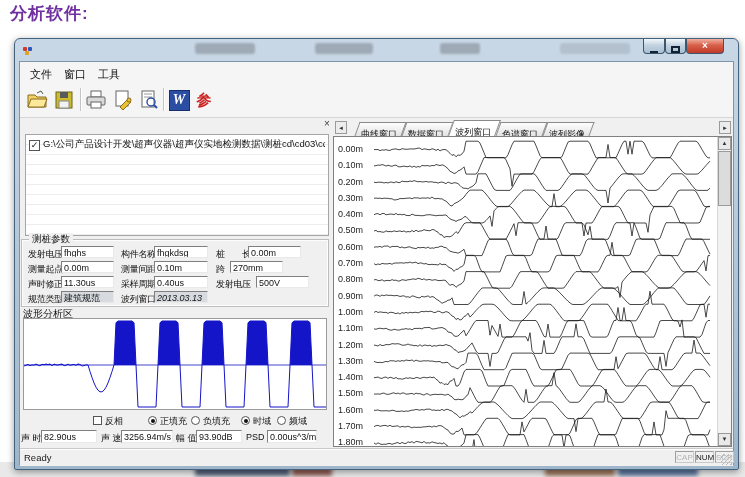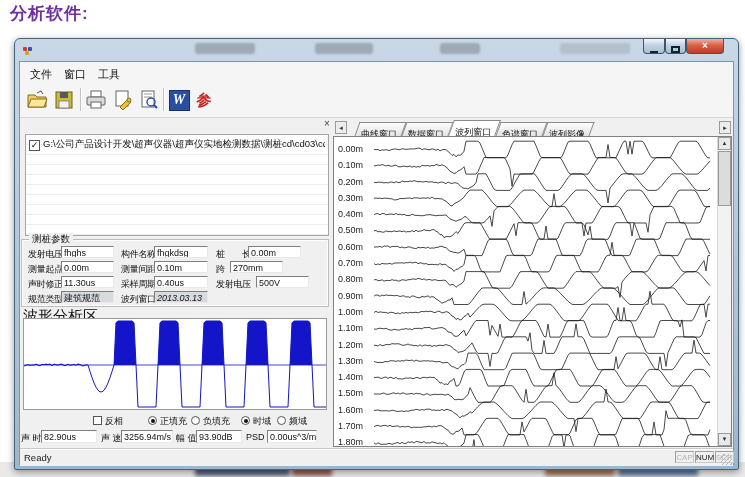--- a/index.html
+++ b/index.html
@@ -49,21 +49,21 @@
        text-align:center;vertical-align:-1px;margin-right:3px;color:#111;}
   
   .grp{position:absolute;left:6px;top:200px;width:308px;height:68px;border:1px solid #bdbdbd;box-shadow:inset 0 0 0 1px #fdfdfd;box-sizing:border-box;}
   .grp-title{position:absolute;left:14px;top:194px;background:#f0f0f0;padding:0 3px;font-size:9.5px;color:#111;}
   .pl{position:absolute;font-size:9px;color:#111;white-space:nowrap;letter-spacing:-.3px;}
   .pv{position:absolute;height:12px;background:#fff;border-top:1px solid #7f7f7f;border-left:1px solid #7f7f7f;
       border-bottom:1px solid #e9e9e9;border-right:1px solid #e9e9e9;font-size:9px;color:#111;
       padding:0 2px;line-height:12px;white-space:nowrap;overflow:hidden;box-sizing:border-box;}
   .pv.gray{background:#d7dbdf;}
   
-  .wave-title{position:absolute;left:8px;top:268px;font-size:15px;color:#111;text-align:center;}
+  .wave-title{position:absolute;left:8px;top:268px;font-size:10px;color:#111;text-align:center;}
   .plot{position:absolute;left:8px;top:279px;width:302px;height:90px;background:#fff;border:1px solid #9a9a9a;box-sizing:content-box;}
   
   .ctl{position:absolute;font-size:9px;color:#111;}
   .rad{position:absolute;width:9px;height:9px;border:1px solid #555;border-radius:50%;background:#fff;box-sizing:border-box;}
   .rad.on::after{content:"";position:absolute;left:1.5px;top:1.5px;width:4px;height:4px;border-radius:50%;background:#111;}
   .chk{position:absolute;width:9px;height:9px;border:1px solid #555;background:#fff;box-sizing:border-box;}
   
   .ro-label{position:absolute;font-size:9px;color:#111;white-space:nowrap;}
   .ro-val{position:absolute;height:13px;background:#fff;border-top:1px solid #7f7f7f;border-left:1px solid #7f7f7f;
           border-bottom:1px solid #e9e9e9;border-right:1px solid #e9e9e9;font-size:9px;color:#111;padding:0 2px;

